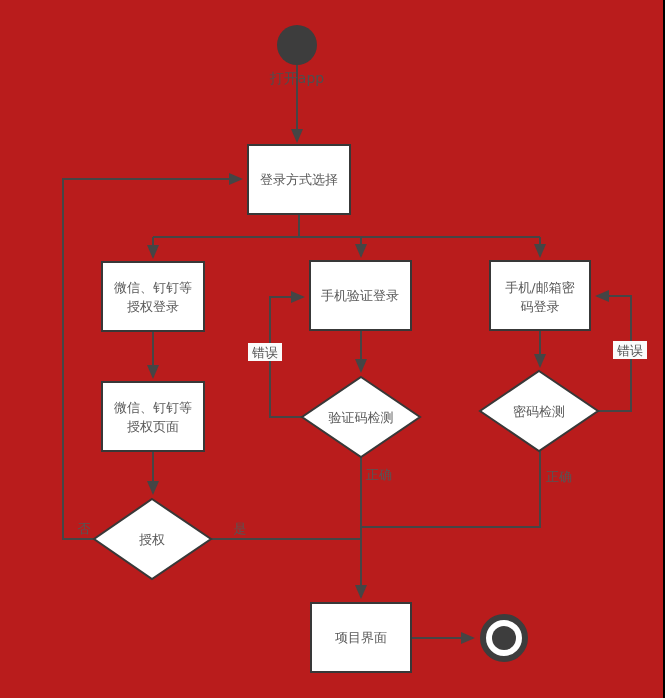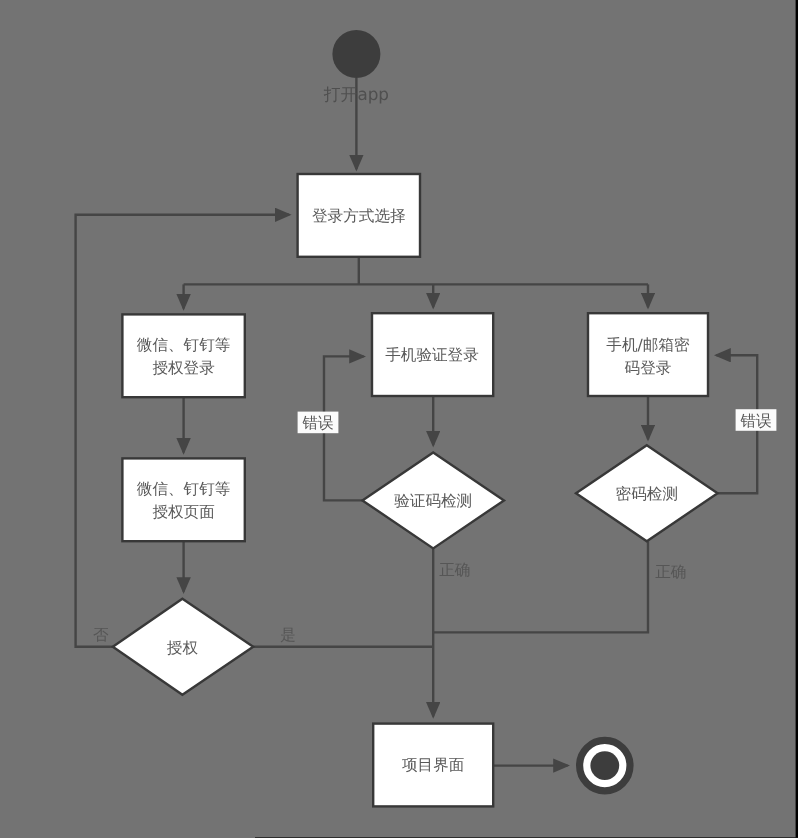--- a/index.html
+++ b/index.html
@@ -4,21 +4,21 @@
 <style>
   html, body {
     margin: 0;
     padding: 0;
     background: #000000;
   }
   .canvas {
     position: relative;
     width: 663px;
     height: 698px;
-    background: #737373;
+    background: #b91c1c;
     font-family: "DejaVu Sans", "Liberation Sans", sans-serif;
   }
   svg text {
     font-family: "DejaVu Sans", "Liberation Sans", sans-serif;
     fill: #595959;
   }
   .node-rect   { fill: #ffffff; stroke: #383838; stroke-width: 2; }
   .node-diamond{ fill: #ffffff; stroke: #383838; stroke-width: 2; }
   .edge        { fill: none; stroke: #454545; stroke-width: 2; }
   .edge-label-bg { fill: #fbfbfb; }

